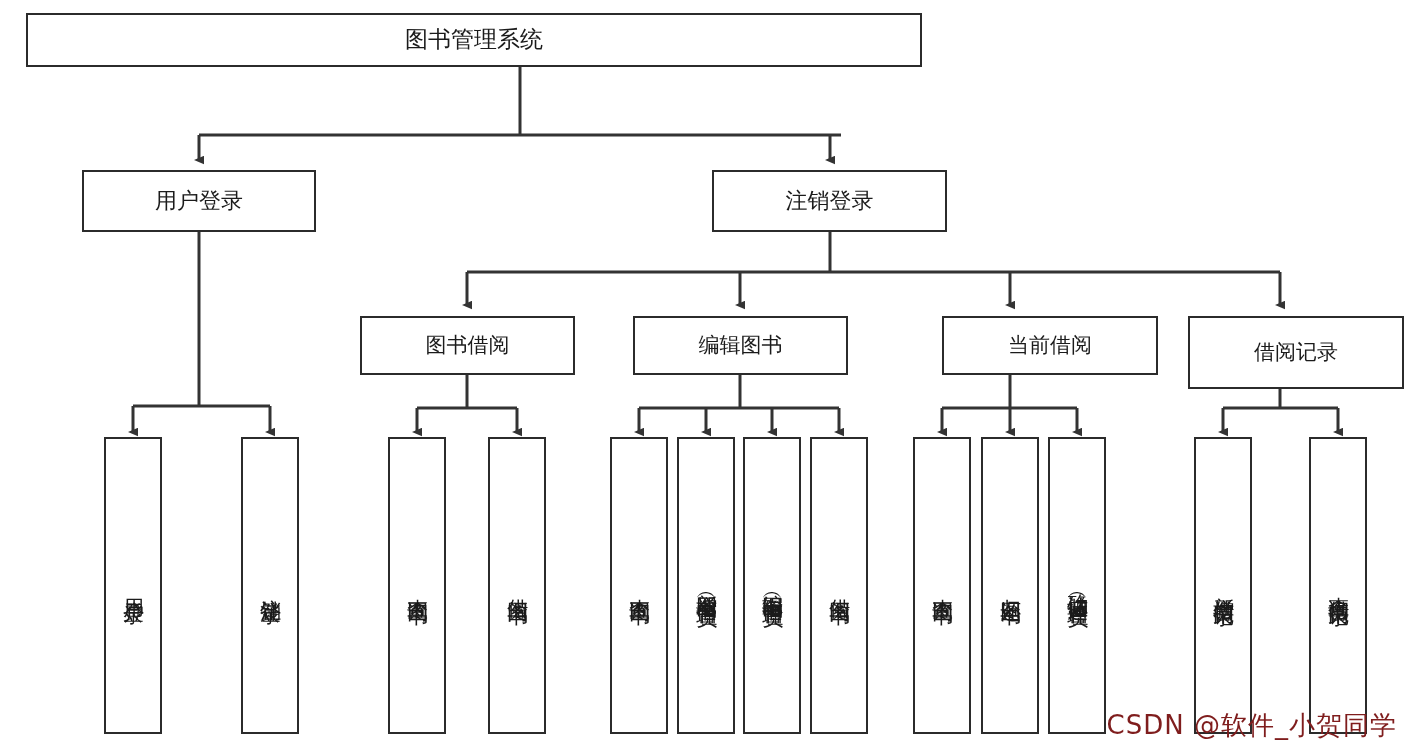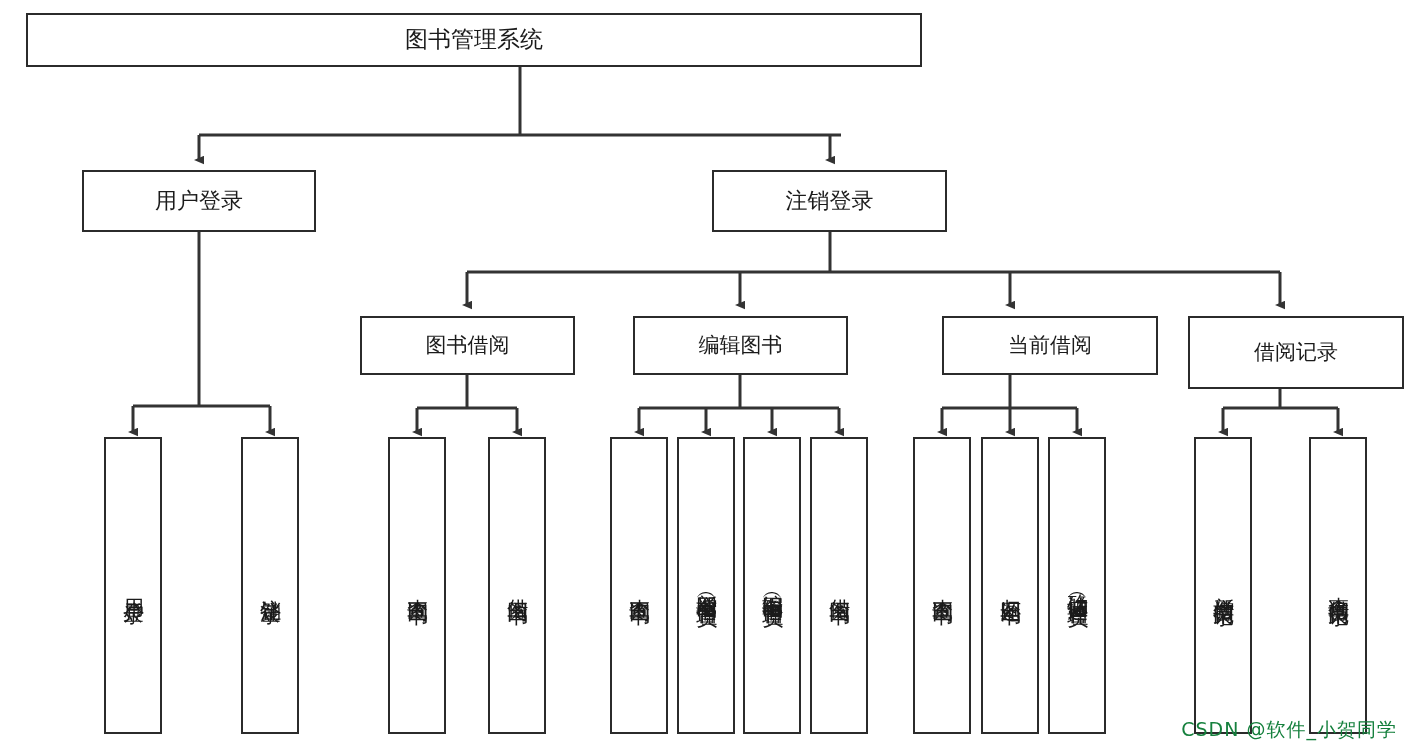--- a/index.html
+++ b/index.html
@@ -57,22 +57,22 @@
     text-align: center;
   }
   .node.leaf .label {
     writing-mode: vertical-rl;
     text-orientation: upright;
   }
   #watermark {
     position: absolute;
     right: 8px;
     bottom: 4px;
-    font-size: 19px;
-    color: #15803d;
+    font-size: 26px;
+    color: #7f1d1d;
     letter-spacing: 1px;
     white-space: nowrap;
     pointer-events: none;
   }
 </style>
 </head>
 <body>
 
 <div id="canvas">
 

